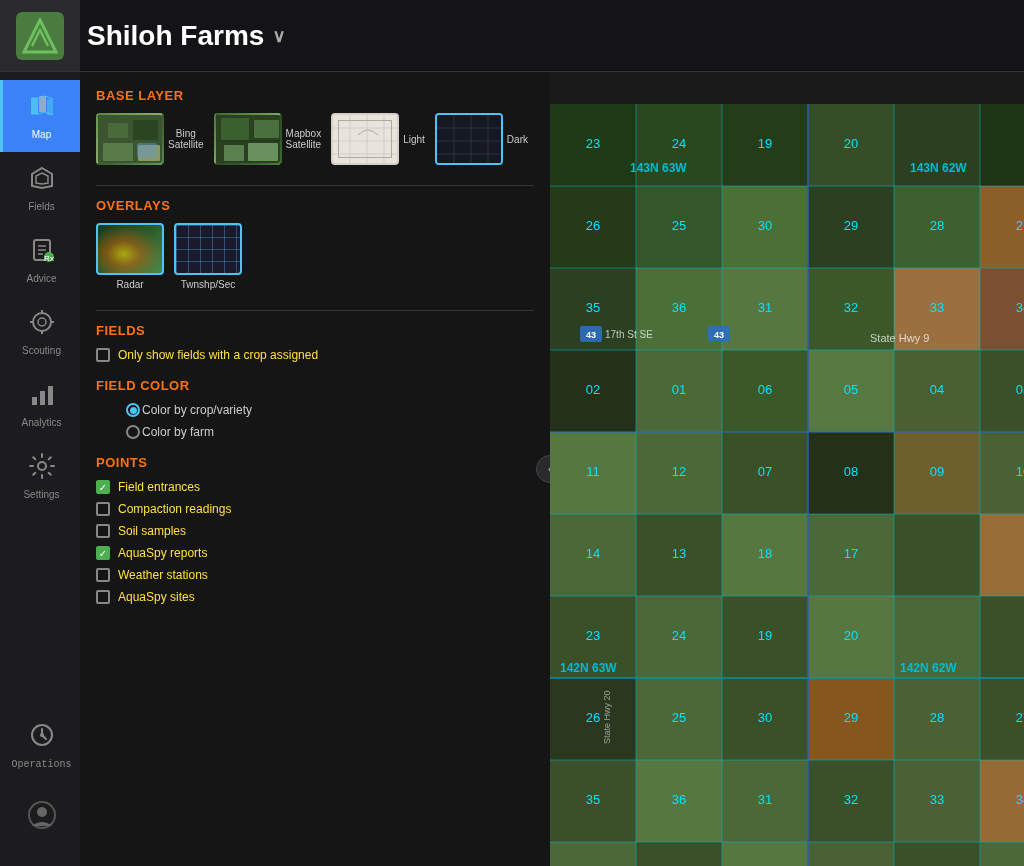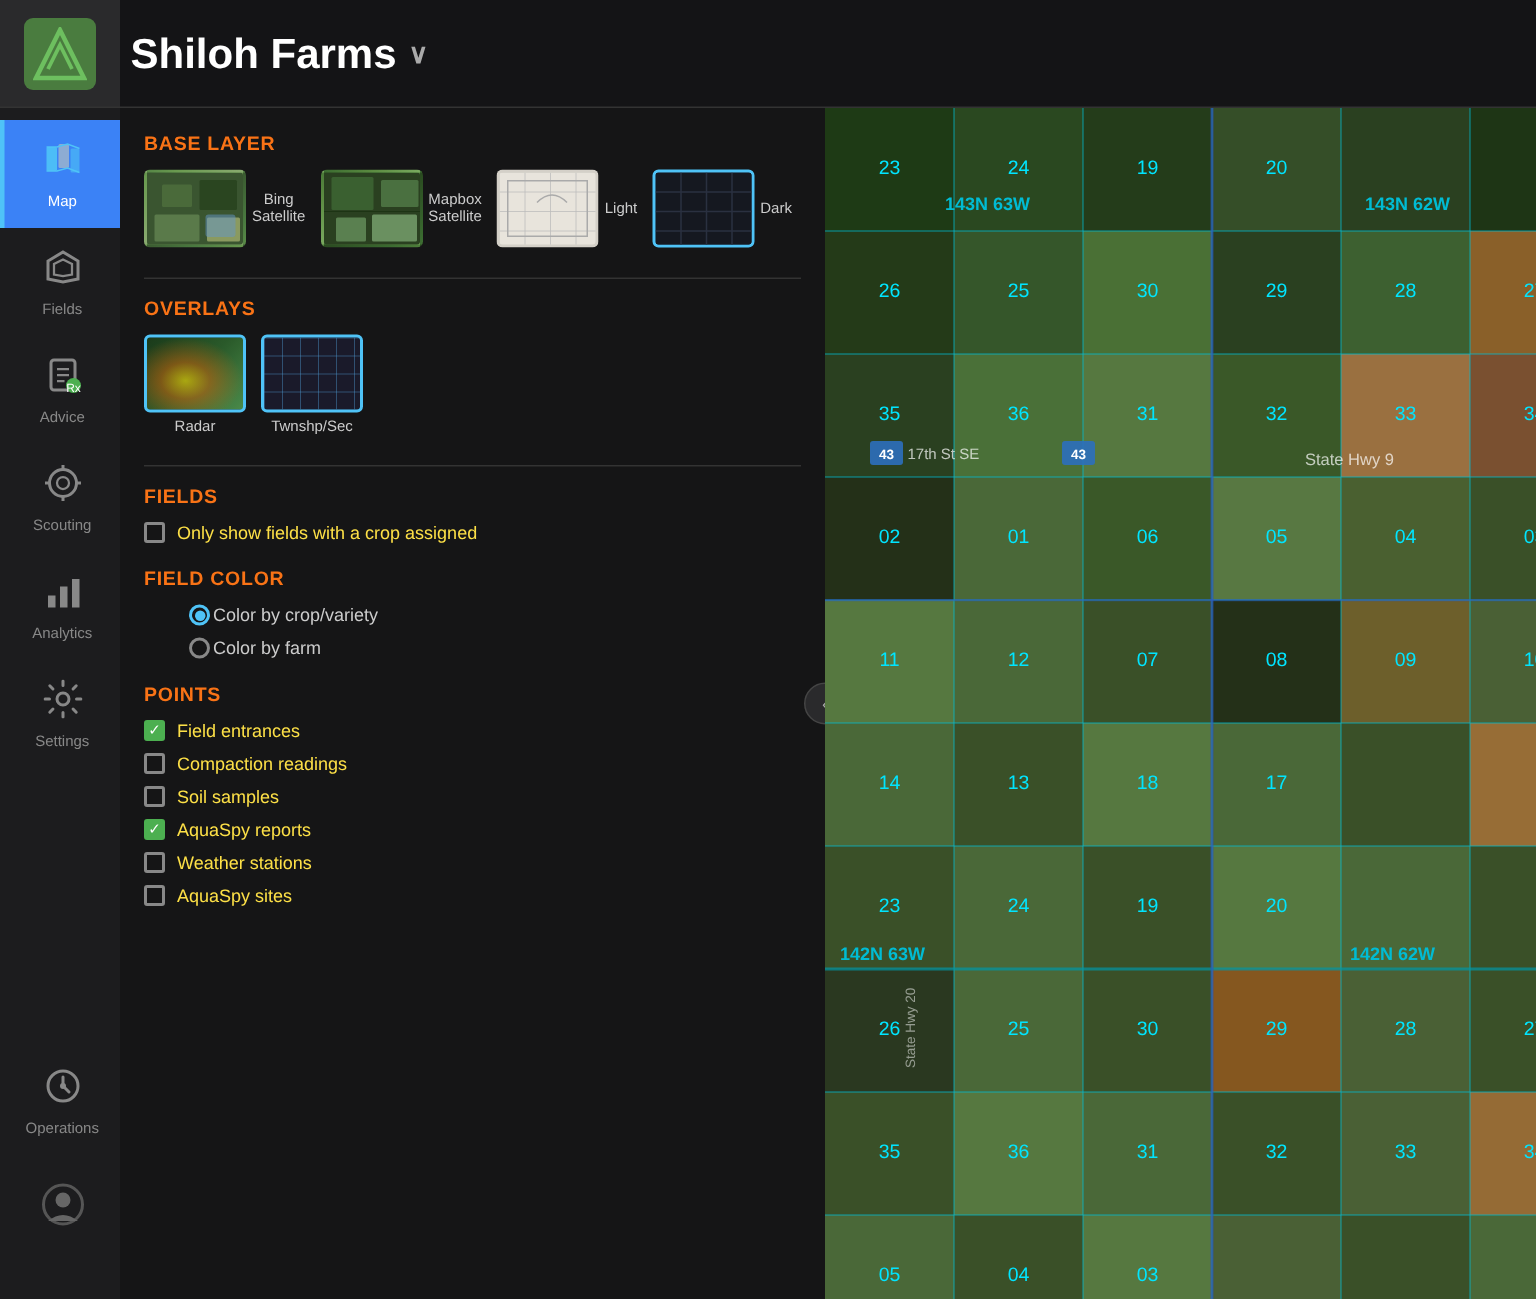--- a/index.html
+++ b/index.html
@@ -75,21 +75,22 @@
     .nav-label {
       font-size: 10px;
       text-align: center;
     }
 
     .sidebar-bottom {
       width: 100%;
       display: flex;
       flex-direction: column;
       align-items: center;
-      padding-bottom: 24px;
+      padding-bottom: 12px;
+      font-family: Liberation Mono, monospace;
     }
 
     
     .main {
       flex: 1;
       display: flex;
       flex-direction: column;
       position: relative;
       height: 866px;
     }
@@ -357,20 +358,21 @@
     .points-section {
       margin-bottom: 16px;
     }
 
     
     .map-bg {
       flex: 1;
       position: relative;
       overflow: hidden;
       background: #2a3a20;
+      margin-top: 32px;
     }
 
     
     .map-canvas {
       position: absolute;
       top: 0; left: 0; right: 0; bottom: 0;
     }
 
     
     .collapse-btn {

